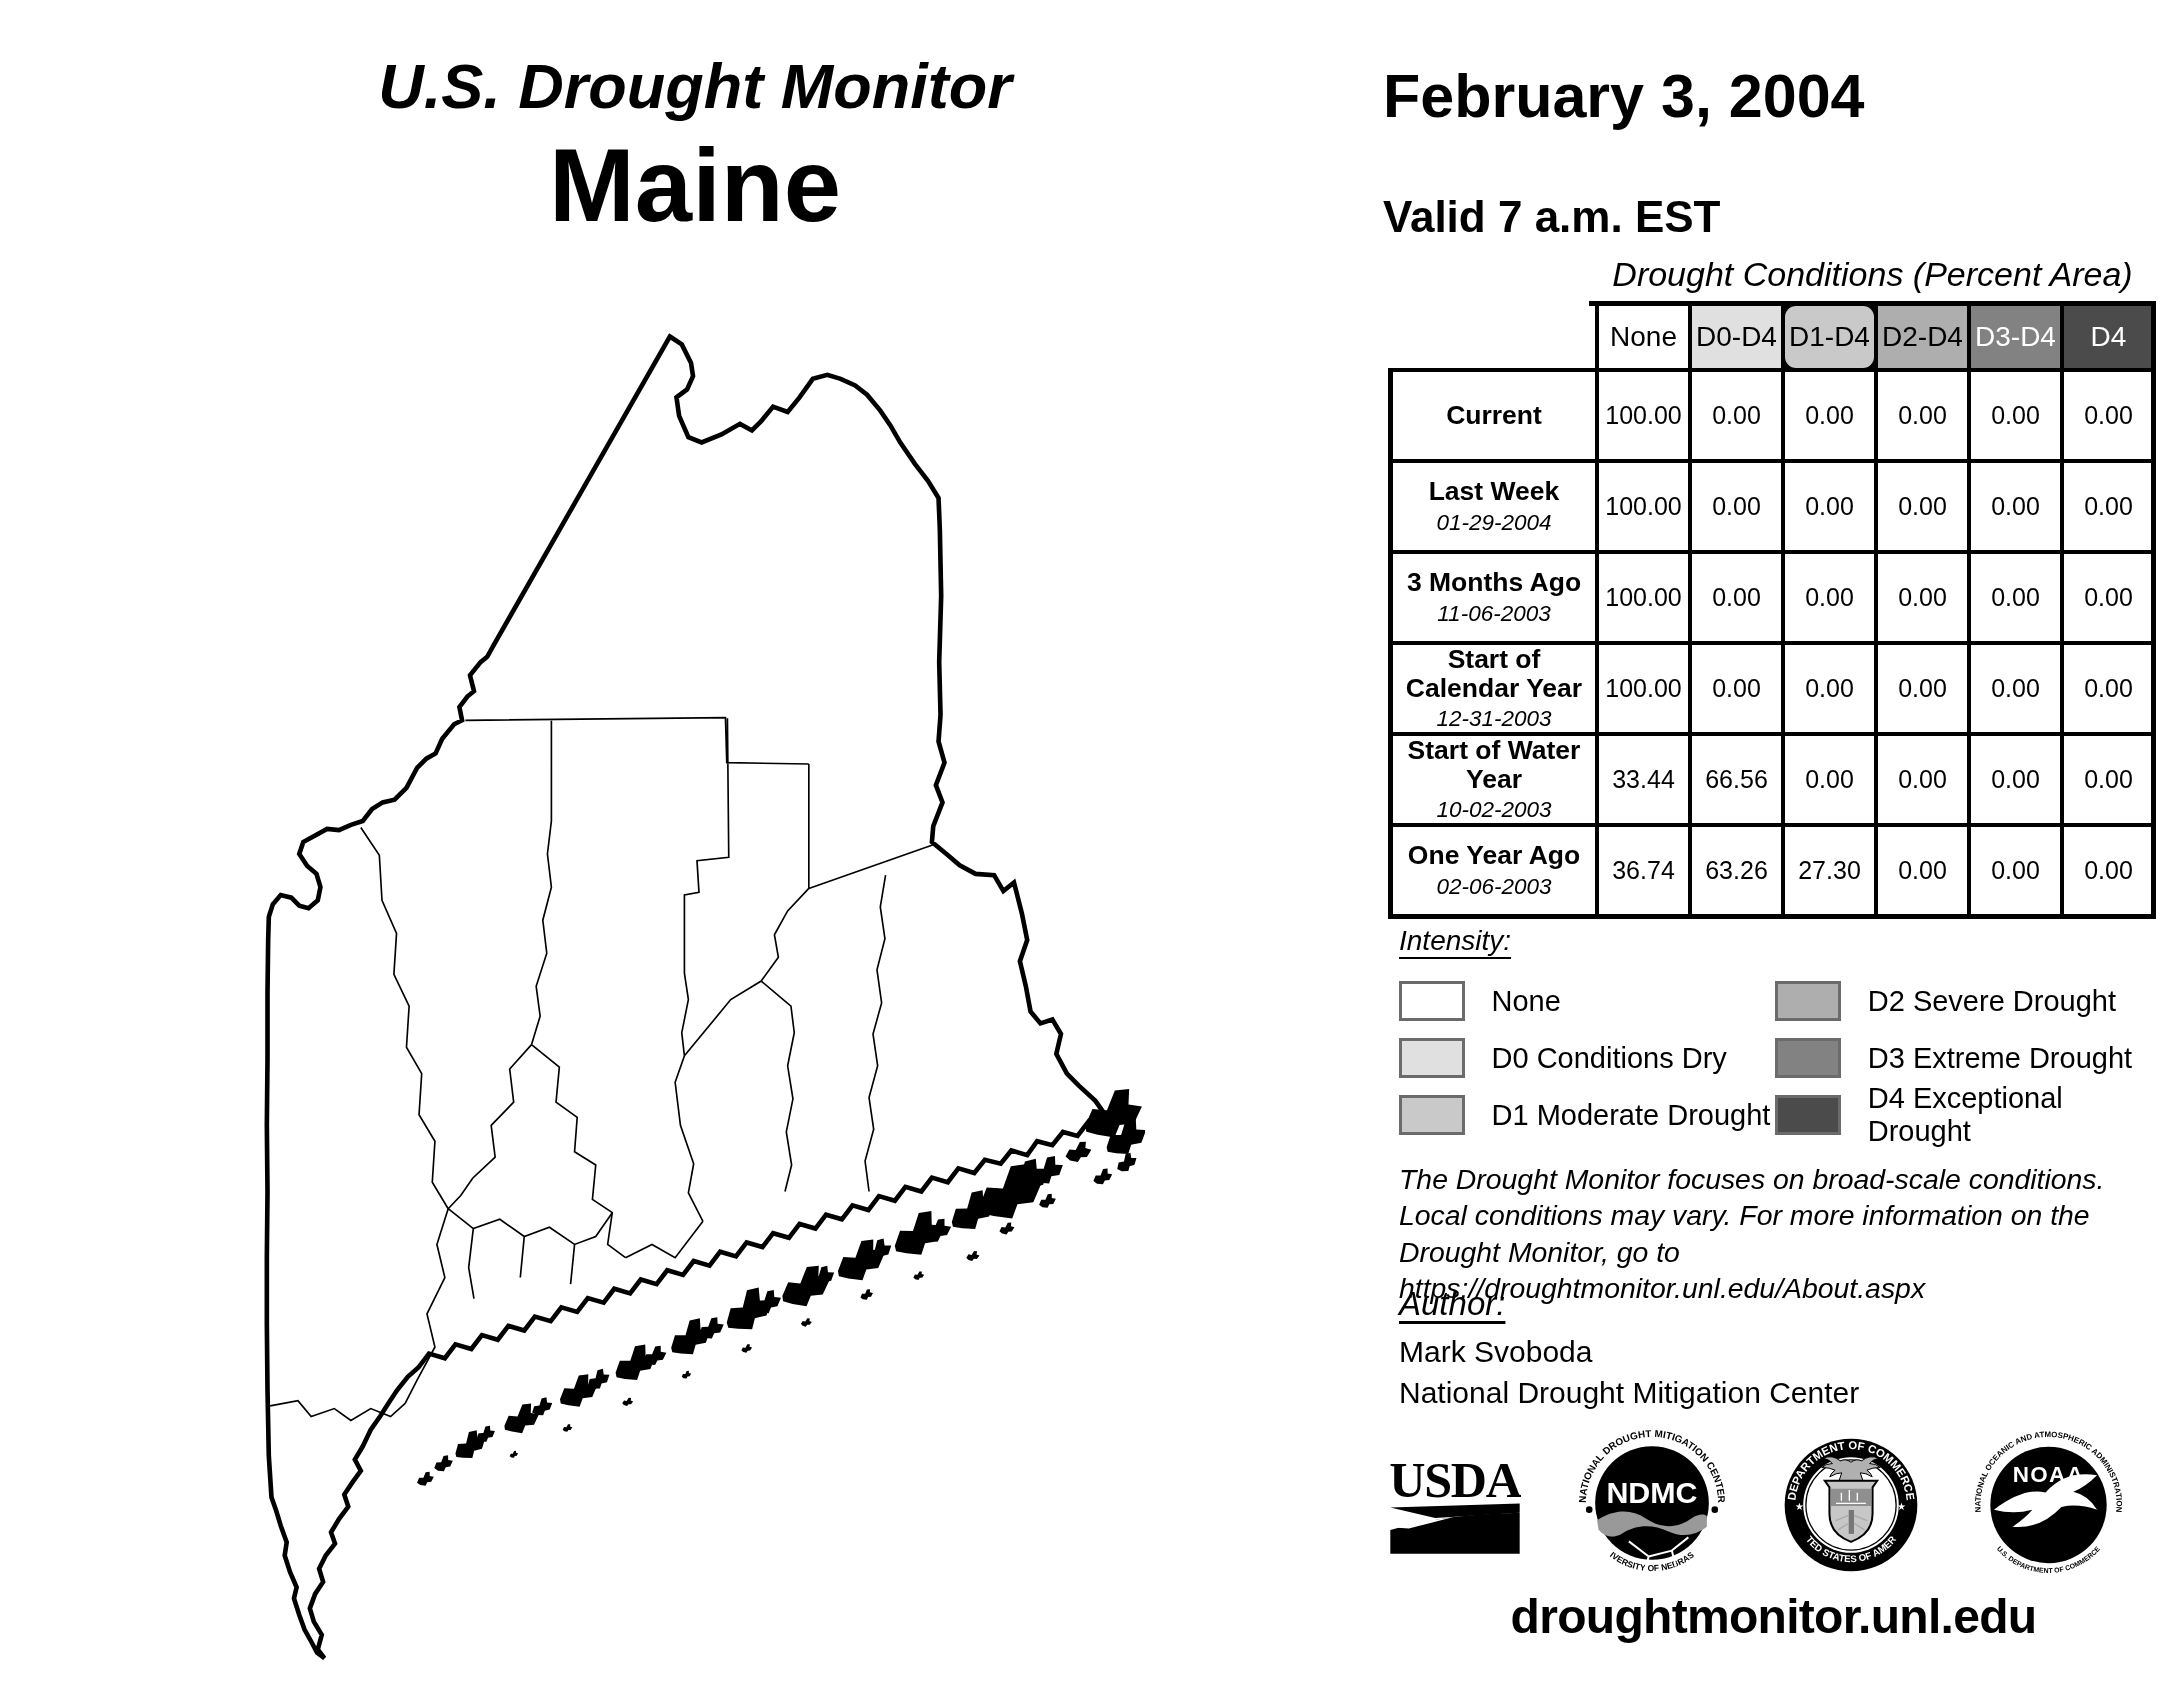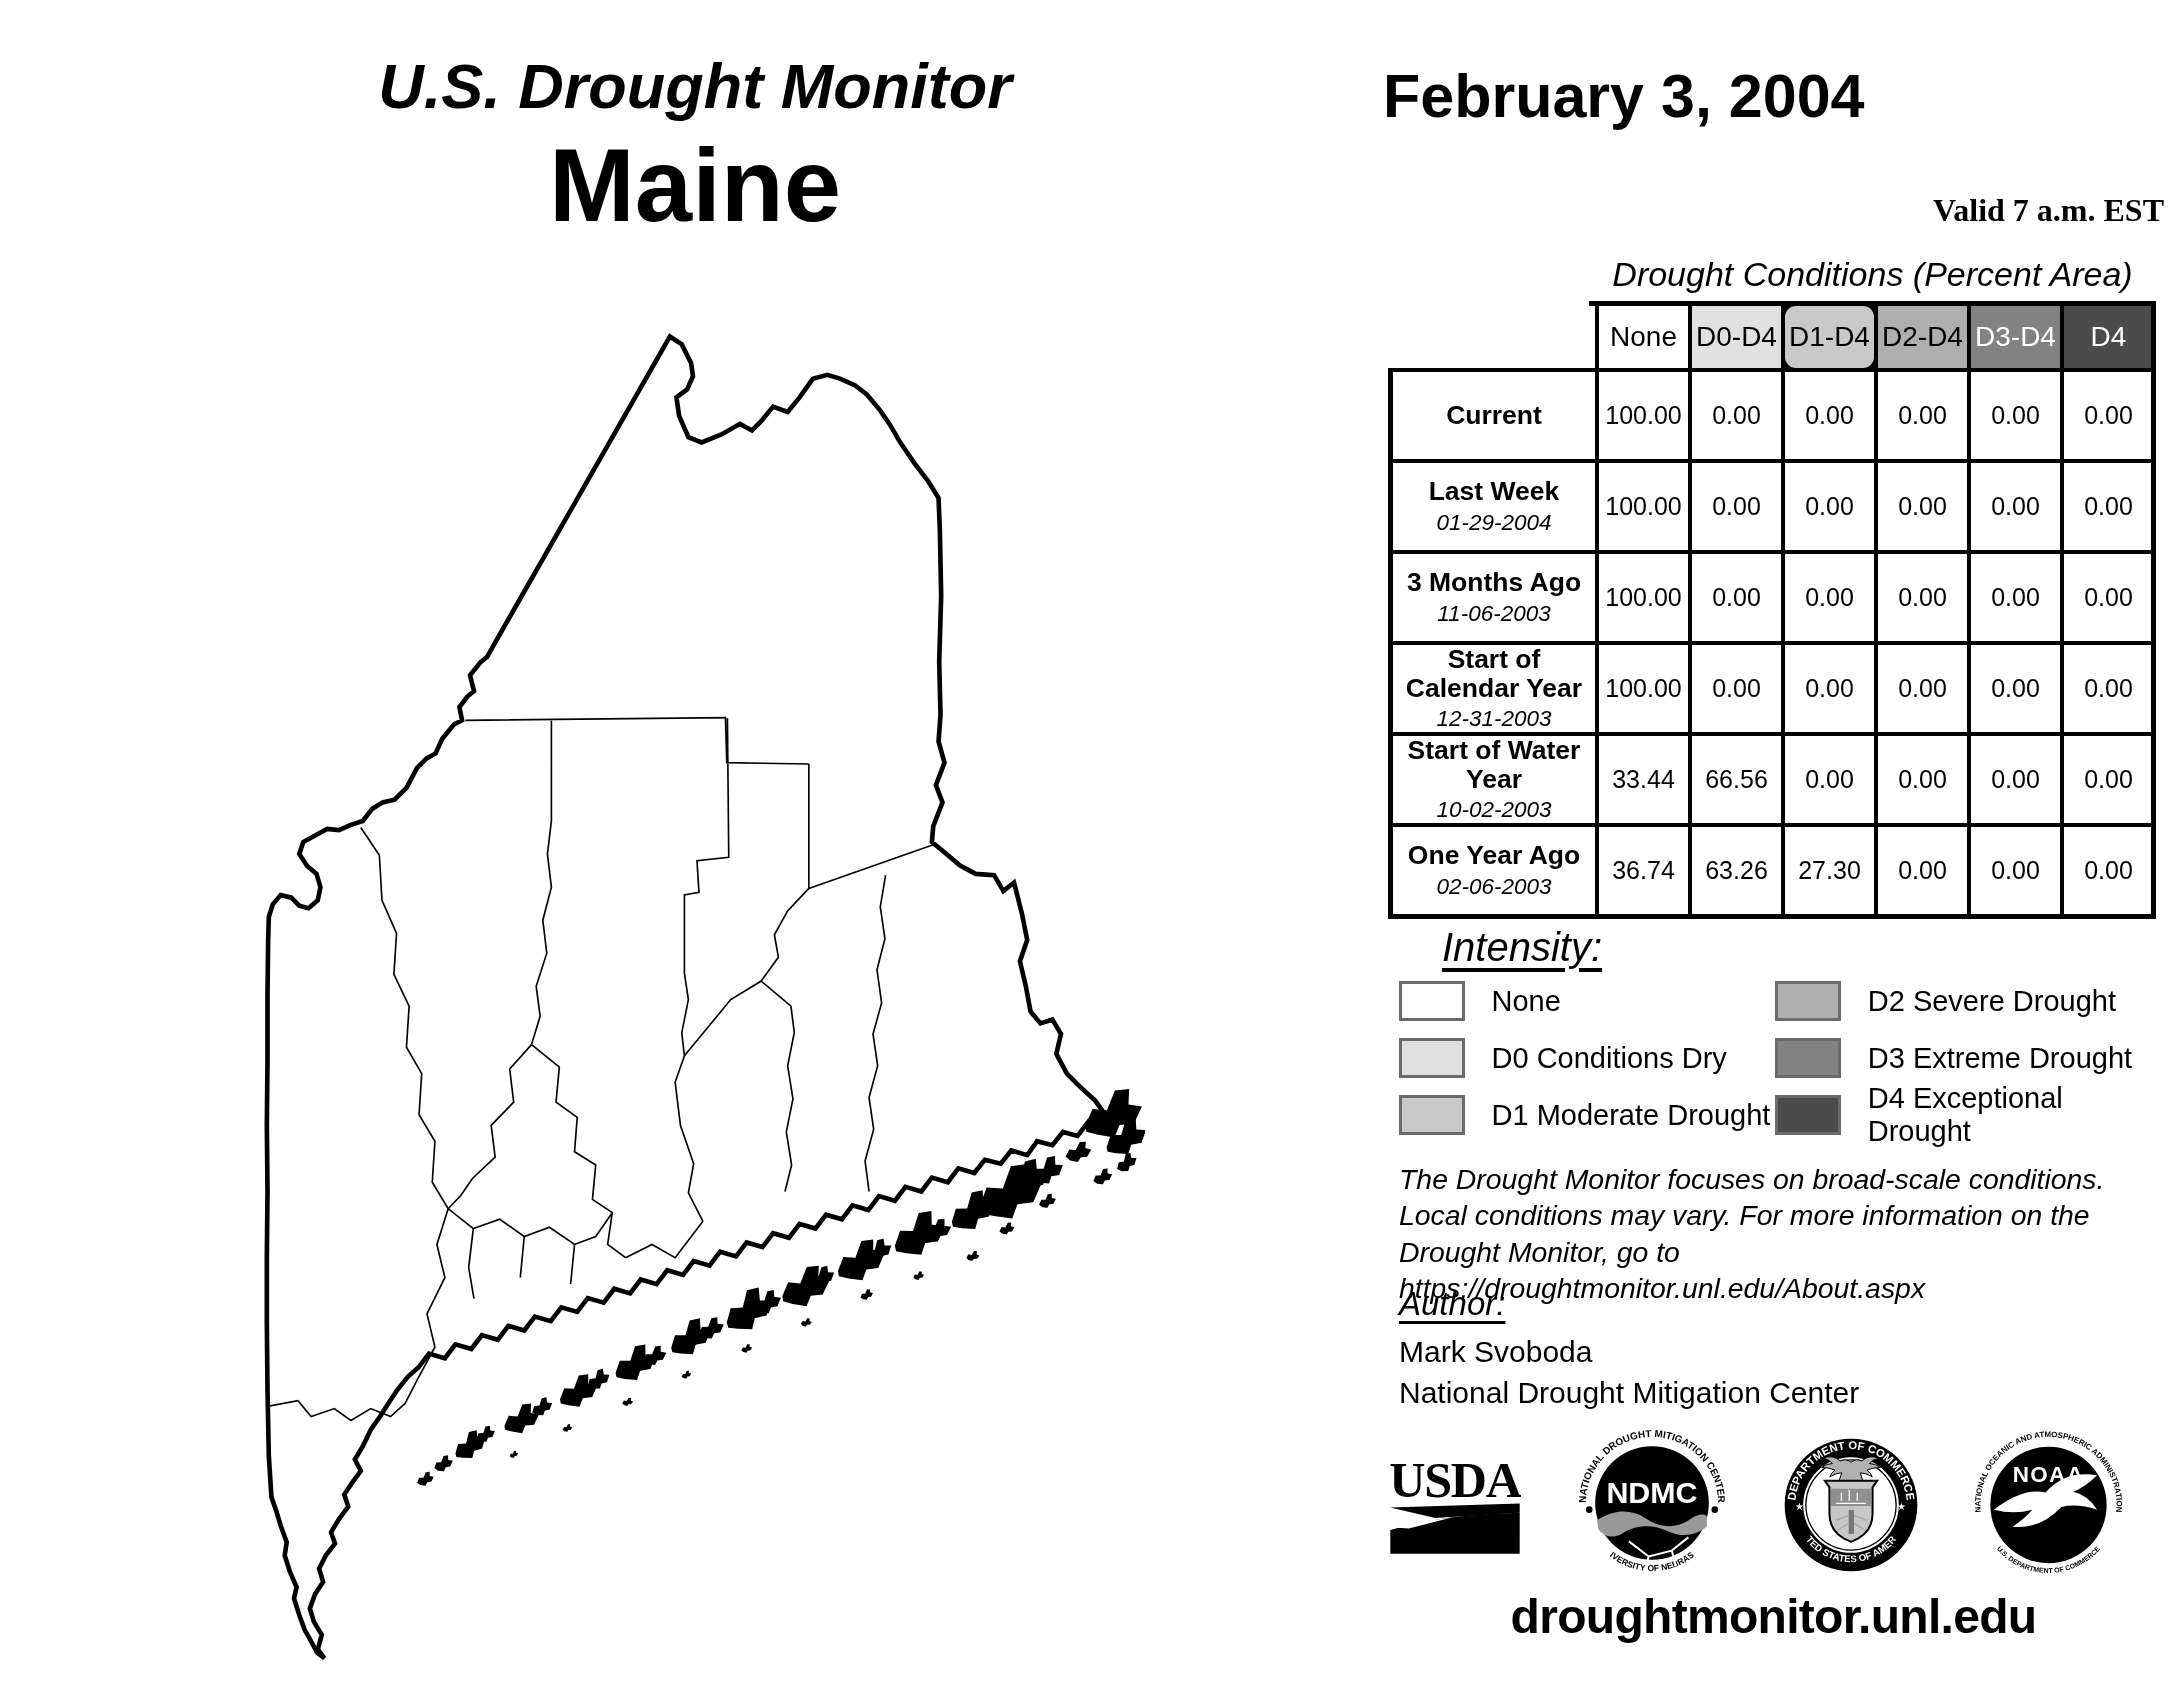--- a/index.html
+++ b/index.html
@@ -13,21 +13,21 @@
   
   .title { left:232px; top:50px; width:926px; text-align:center;
            font-size:63px; font-weight:bold; font-style:italic; }
   .state { left:232px; top:127px; width:926px; text-align:center;
            font-size:103px; font-weight:bold; }
   .map   { left:245px; top:310px; width:900px; height:1358px; }
 
   
   .date-line { left:1383px; top:61px;  width:781px; text-align:left; font-size:61px; font-weight:bold; }
   .released  { left:1383px; top:139px; width:781px; text-align:center; font-size:37px; font-weight:bold; font-style:italic; }
-  .valid     { left:1383px; top:192px; width:781px; text-align:right; font-size:32px; font-weight:bold;font-family:Liberation Serif, serif; }
+  .valid     { left:1383px; top:192px; width:781px; text-align:left; font-size:44px; font-weight:bold; }
   .caption   { left:1588px; top:255px; width:569px;  text-align:center; font-size:34px; font-style:italic; }
 
   
   .tablewrap { left:1393px; top:306px; }
   .dm-grid {
     display:grid; position:relative;
     grid-template-columns:202px repeat(6,89px);
     grid-template-rows:62px repeat(6,87px);
     gap:4px; background:#000; width:758px;
   }
@@ -45,21 +45,21 @@
   .rl { font-size:26.5px; font-weight:bold; line-height:1.08; }
   .rd { font-size:22.5px; font-style:italic; margin-top:4px; }
   .rd:empty { display:none; }
   .strip { position:absolute; background:#000; }
   .s-top    { left:196px; right:-5.3px; top:-5.3px; height:5.3px; }
   .s-right  { right:-5.3px; top:-5.3px; bottom:-5.3px; width:5.3px; }
   .s-bottom { left:-5.3px; right:-5.3px; bottom:-5.3px; height:5.3px; }
   .s-left   { left:-5.3px; top:62px; bottom:-5.3px; width:5.3px; }
 
   
-  .intensity-h { left:1442px; top:925px; font-size:40px; font-style:italic;
+  .intensity-h { left:1399px; top:925px; font-size:28px; font-style:italic;
                  text-decoration:underline; text-underline-offset:6.6px; }
   .legend { left:1399px; top:981px; width:767px; display:flex; }
   .leg-col { display:flex; flex-direction:column; }
   .leg-col-1 { width:384px; }
   .leg-item { display:flex; align-items:center; height:40px; margin-bottom:17px; }
   .sw { width:66px; height:40px; border:3.3px solid #6b6b6b; margin-right:26.5px; flex:none; }
   .sw-none { background:#ffffff; }
   .sw-d0 { background:#e0e0e0; }
   .sw-d1 { background:#c9c9c9; }
   .sw-d2 { background:#aeaeae; }

